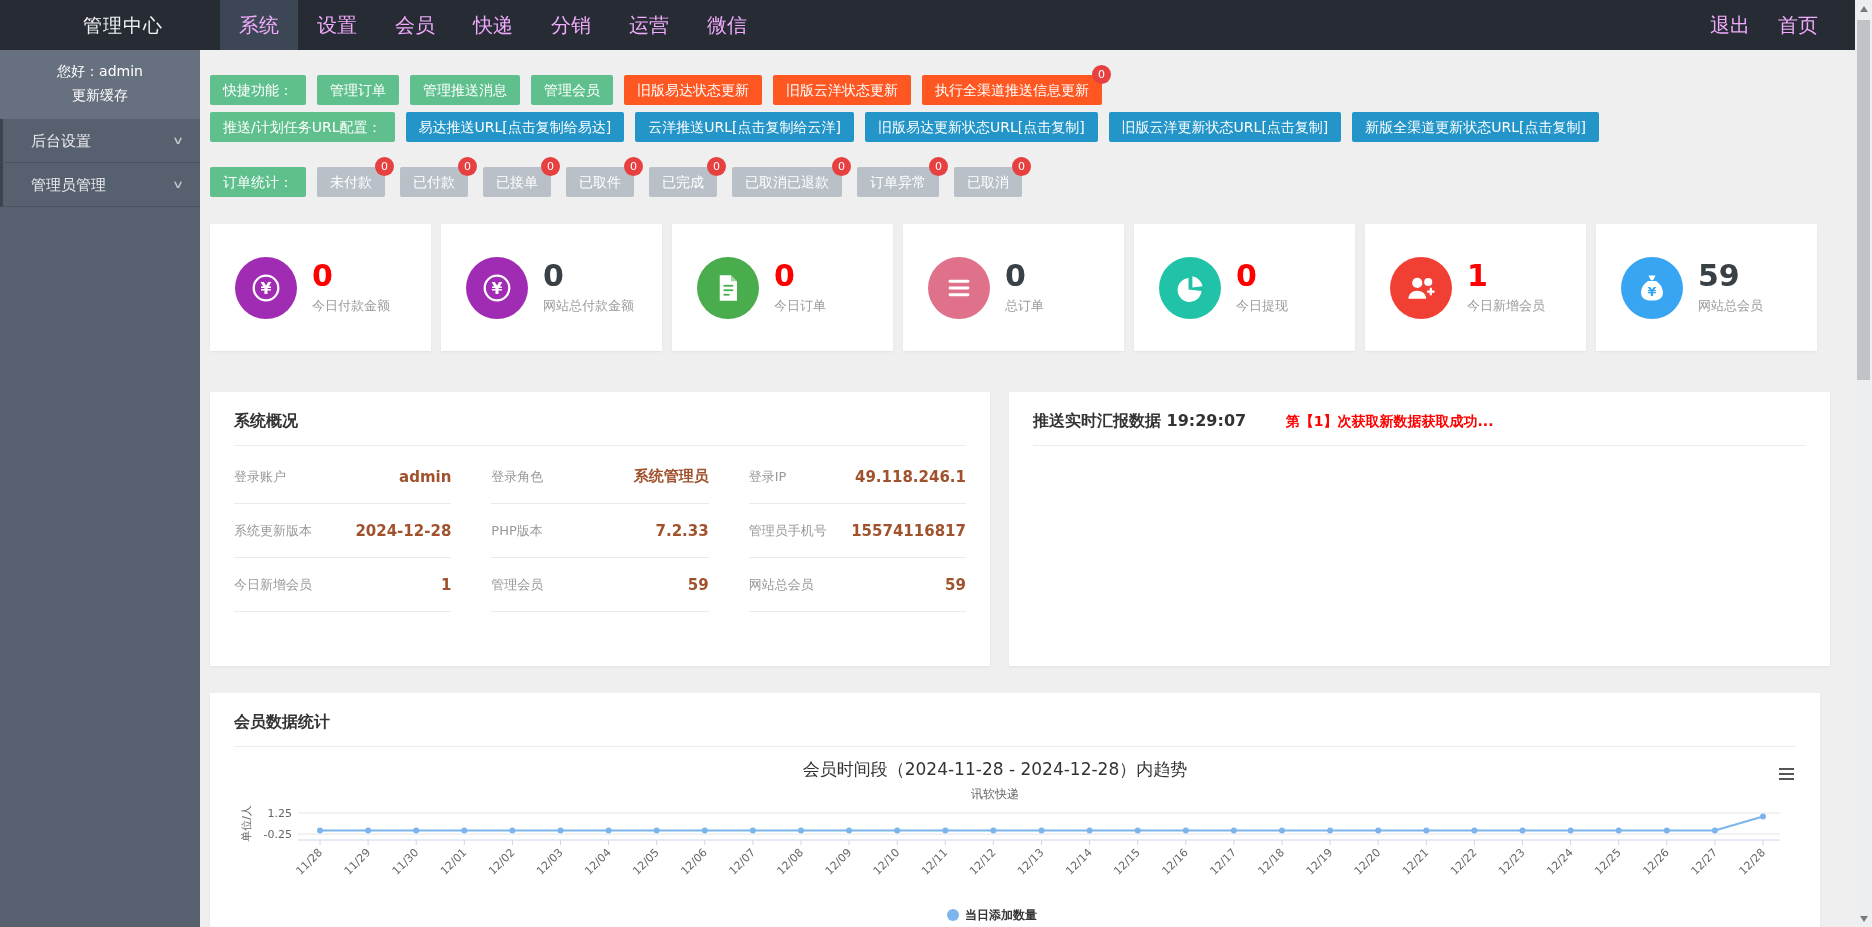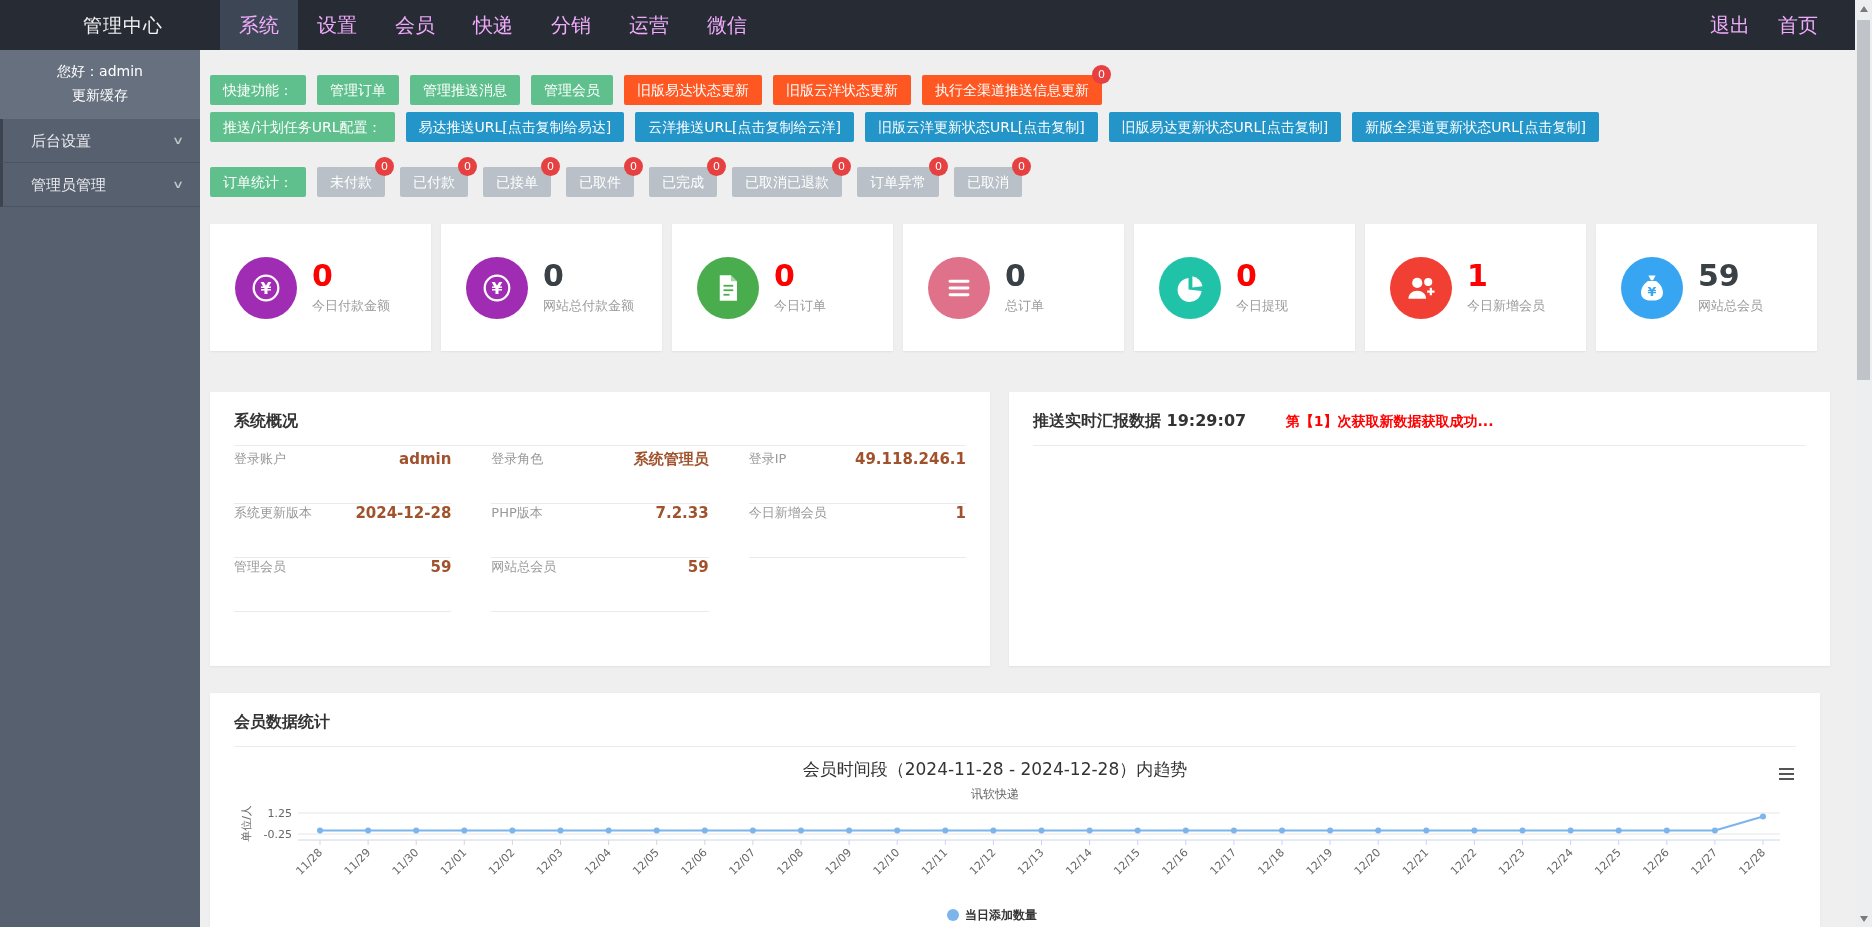--- a/index.html
+++ b/index.html
@@ -54,21 +54,21 @@
   .card .lbl { font-size:13px; color:#9b9b9b; margin-top:5px; white-space:nowrap; }
   
   .panel-row { display:flex; gap:19px; margin-top:41px; }
   .panel { background:#fff; box-shadow:0 1px 2px rgba(0,0,0,.06); }
   .panel-h { padding:19px 0 13px; font-size:16px; font-weight:bold; color:#333;
     border-bottom:1px solid #ececec; }
   .sys  { width:780px; height:274px; padding:0 24px; }
   .push { flex:1; height:274px; padding:0 24px; }
   .push .panel-h .status { color:#ff0000; font-weight:bold; font-size:14px; margin-left:34px; }
   .sys-grid { display:grid; grid-template-columns:1fr 1fr 1fr; column-gap:40px; margin-top:4px; }
-  .cell { display:flex; justify-content:space-between; height:54px;
+  .cell { display:flex; justify-content:space-between; align-items:center; height:54px;
     border-bottom:1px solid #eaeaea; }
   .cell .l { color:#999; font-size:13px; }
   .cell .v { color:#a0522d; font-weight:bold; font-size:15px; }
   
   .chart-panel { margin-top:27px; width:1610px; height:430px; padding:0 24px; }
   .chart-wrap { position:relative; margin-top:8px; }
   svg text { font-family:"DejaVu Sans","Liberation Sans",sans-serif; }
   .hamburger { position:absolute; right:2px; top:10px; cursor:pointer; }
   .hamburger i { display:block; width:15px; height:2px; background:#555; margin:3px 0; }
   
@@ -128,22 +128,22 @@
       <div class="btn green">管理推送消息</div>
       <div class="btn green">管理会员</div>
       <div class="btn orange">旧版易达状态更新</div>
       <div class="btn orange">旧版云洋状态更新</div>
       <div class="btn orange">执行全渠道推送信息更新<span class="badge">0</span></div>
     </div>
   <div class="btn-row" id="url-row">
       <div class="btn green">推送/计划任务URL配置：</div>
       <div class="btn blue">易达推送URL[点击复制给易达]</div>
       <div class="btn blue">云洋推送URL[点击复制给云洋]</div>
+      <div class="btn blue">旧版易达更新状态URL[点击复制]</div>
       <div class="btn blue">旧版云洋更新状态URL[点击复制]</div>
-      <div class="btn blue">旧版易达更新状态URL[点击复制]</div>
       <div class="btn blue">新版全渠道更新状态URL[点击复制]</div>
     </div>
   <div class="btn-row order" id="order-row">
       <div class="btn green">订单统计：</div>
       <div class="btn gray">未付款<span class="badge">0</span></div>
       <div class="btn gray">已付款<span class="badge">0</span></div>
       <div class="btn gray">已接单<span class="badge">0</span></div>
       <div class="btn gray">已取件<span class="badge">0</span></div>
       <div class="btn gray">已完成<span class="badge">0</span></div>
       <div class="btn gray">已取消已退款<span class="badge">0</span></div>
@@ -265,20 +265,24 @@
             <span class="l">登录IP</span>
             <span class="v">49.118.246.1</span>
           </div>
           <div class="cell">
             <span class="l">系统更新版本</span>
             <span class="v">2024-12-28</span>
           </div>
           <div class="cell">
             <span class="l">PHP版本</span>
             <span class="v">7.2.33</span>
+          </div>
+          <div class="cell">
+            <span class="l">管理员手机号</span>
+            <span class="v">15574116817</span>
           </div>
           <div class="cell">
             <span class="l">今日新增会员</span>
             <span class="v">1</span>
           </div>
           <div class="cell">
             <span class="l">管理会员</span>
             <span class="v">59</span>
           </div>
           <div class="cell">

